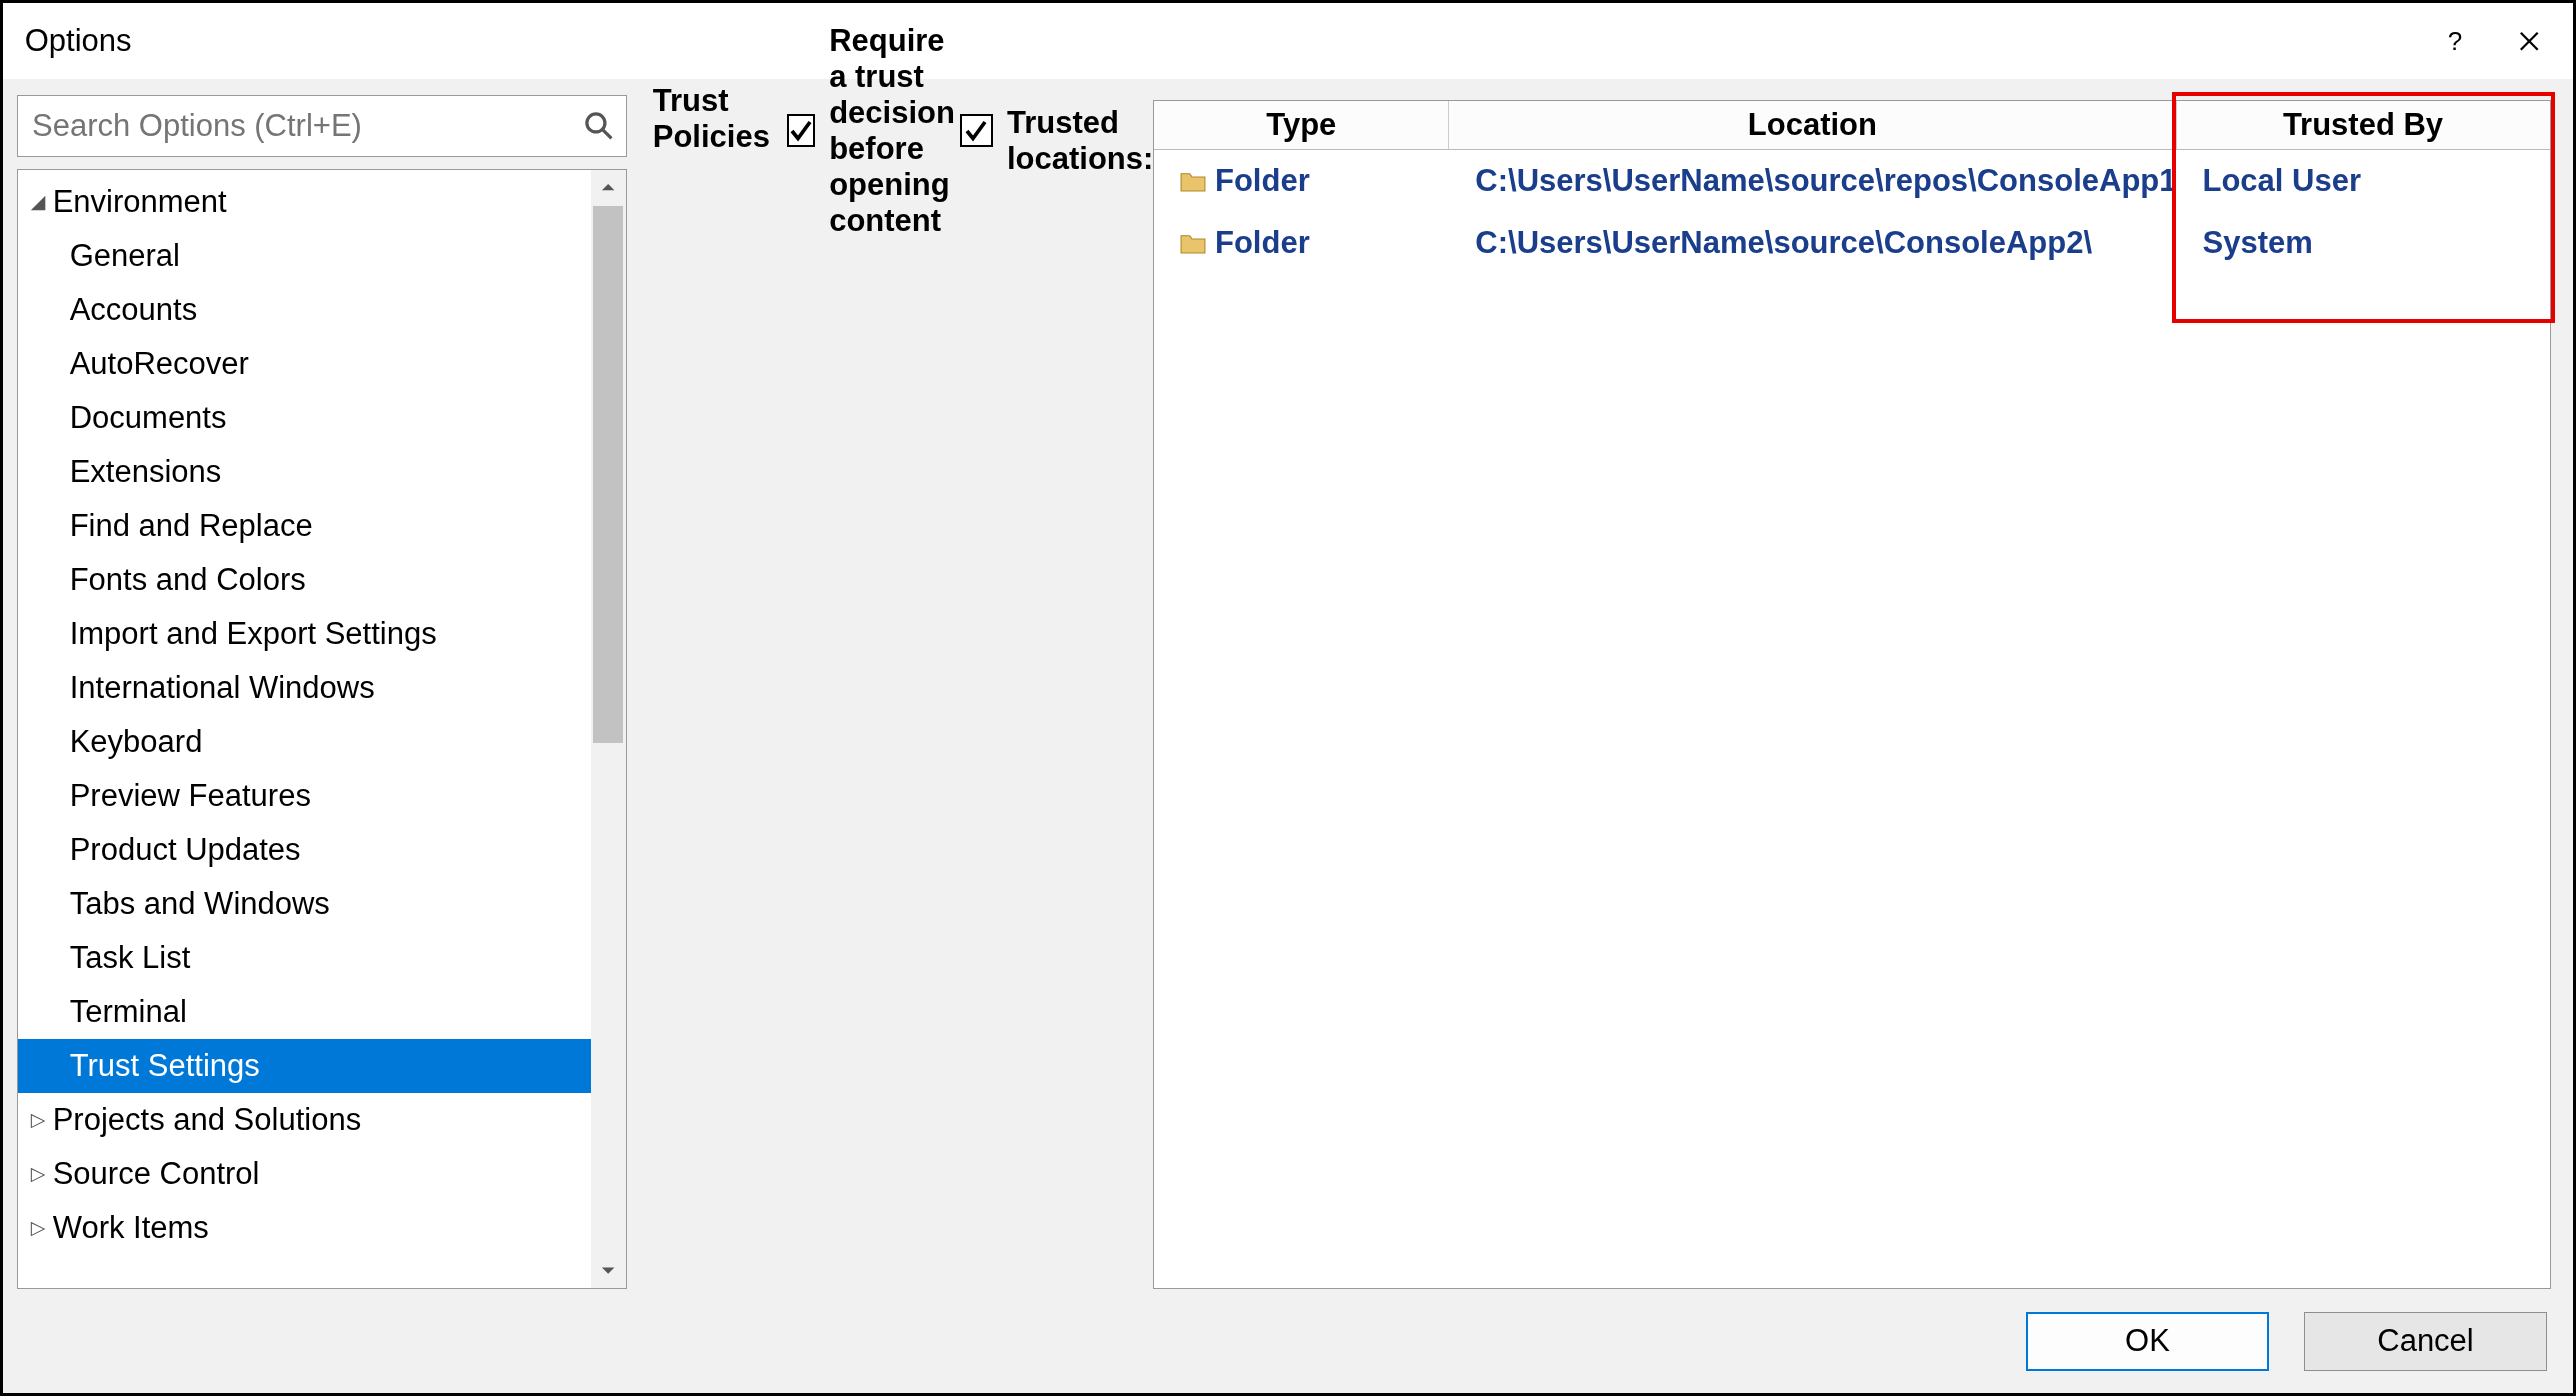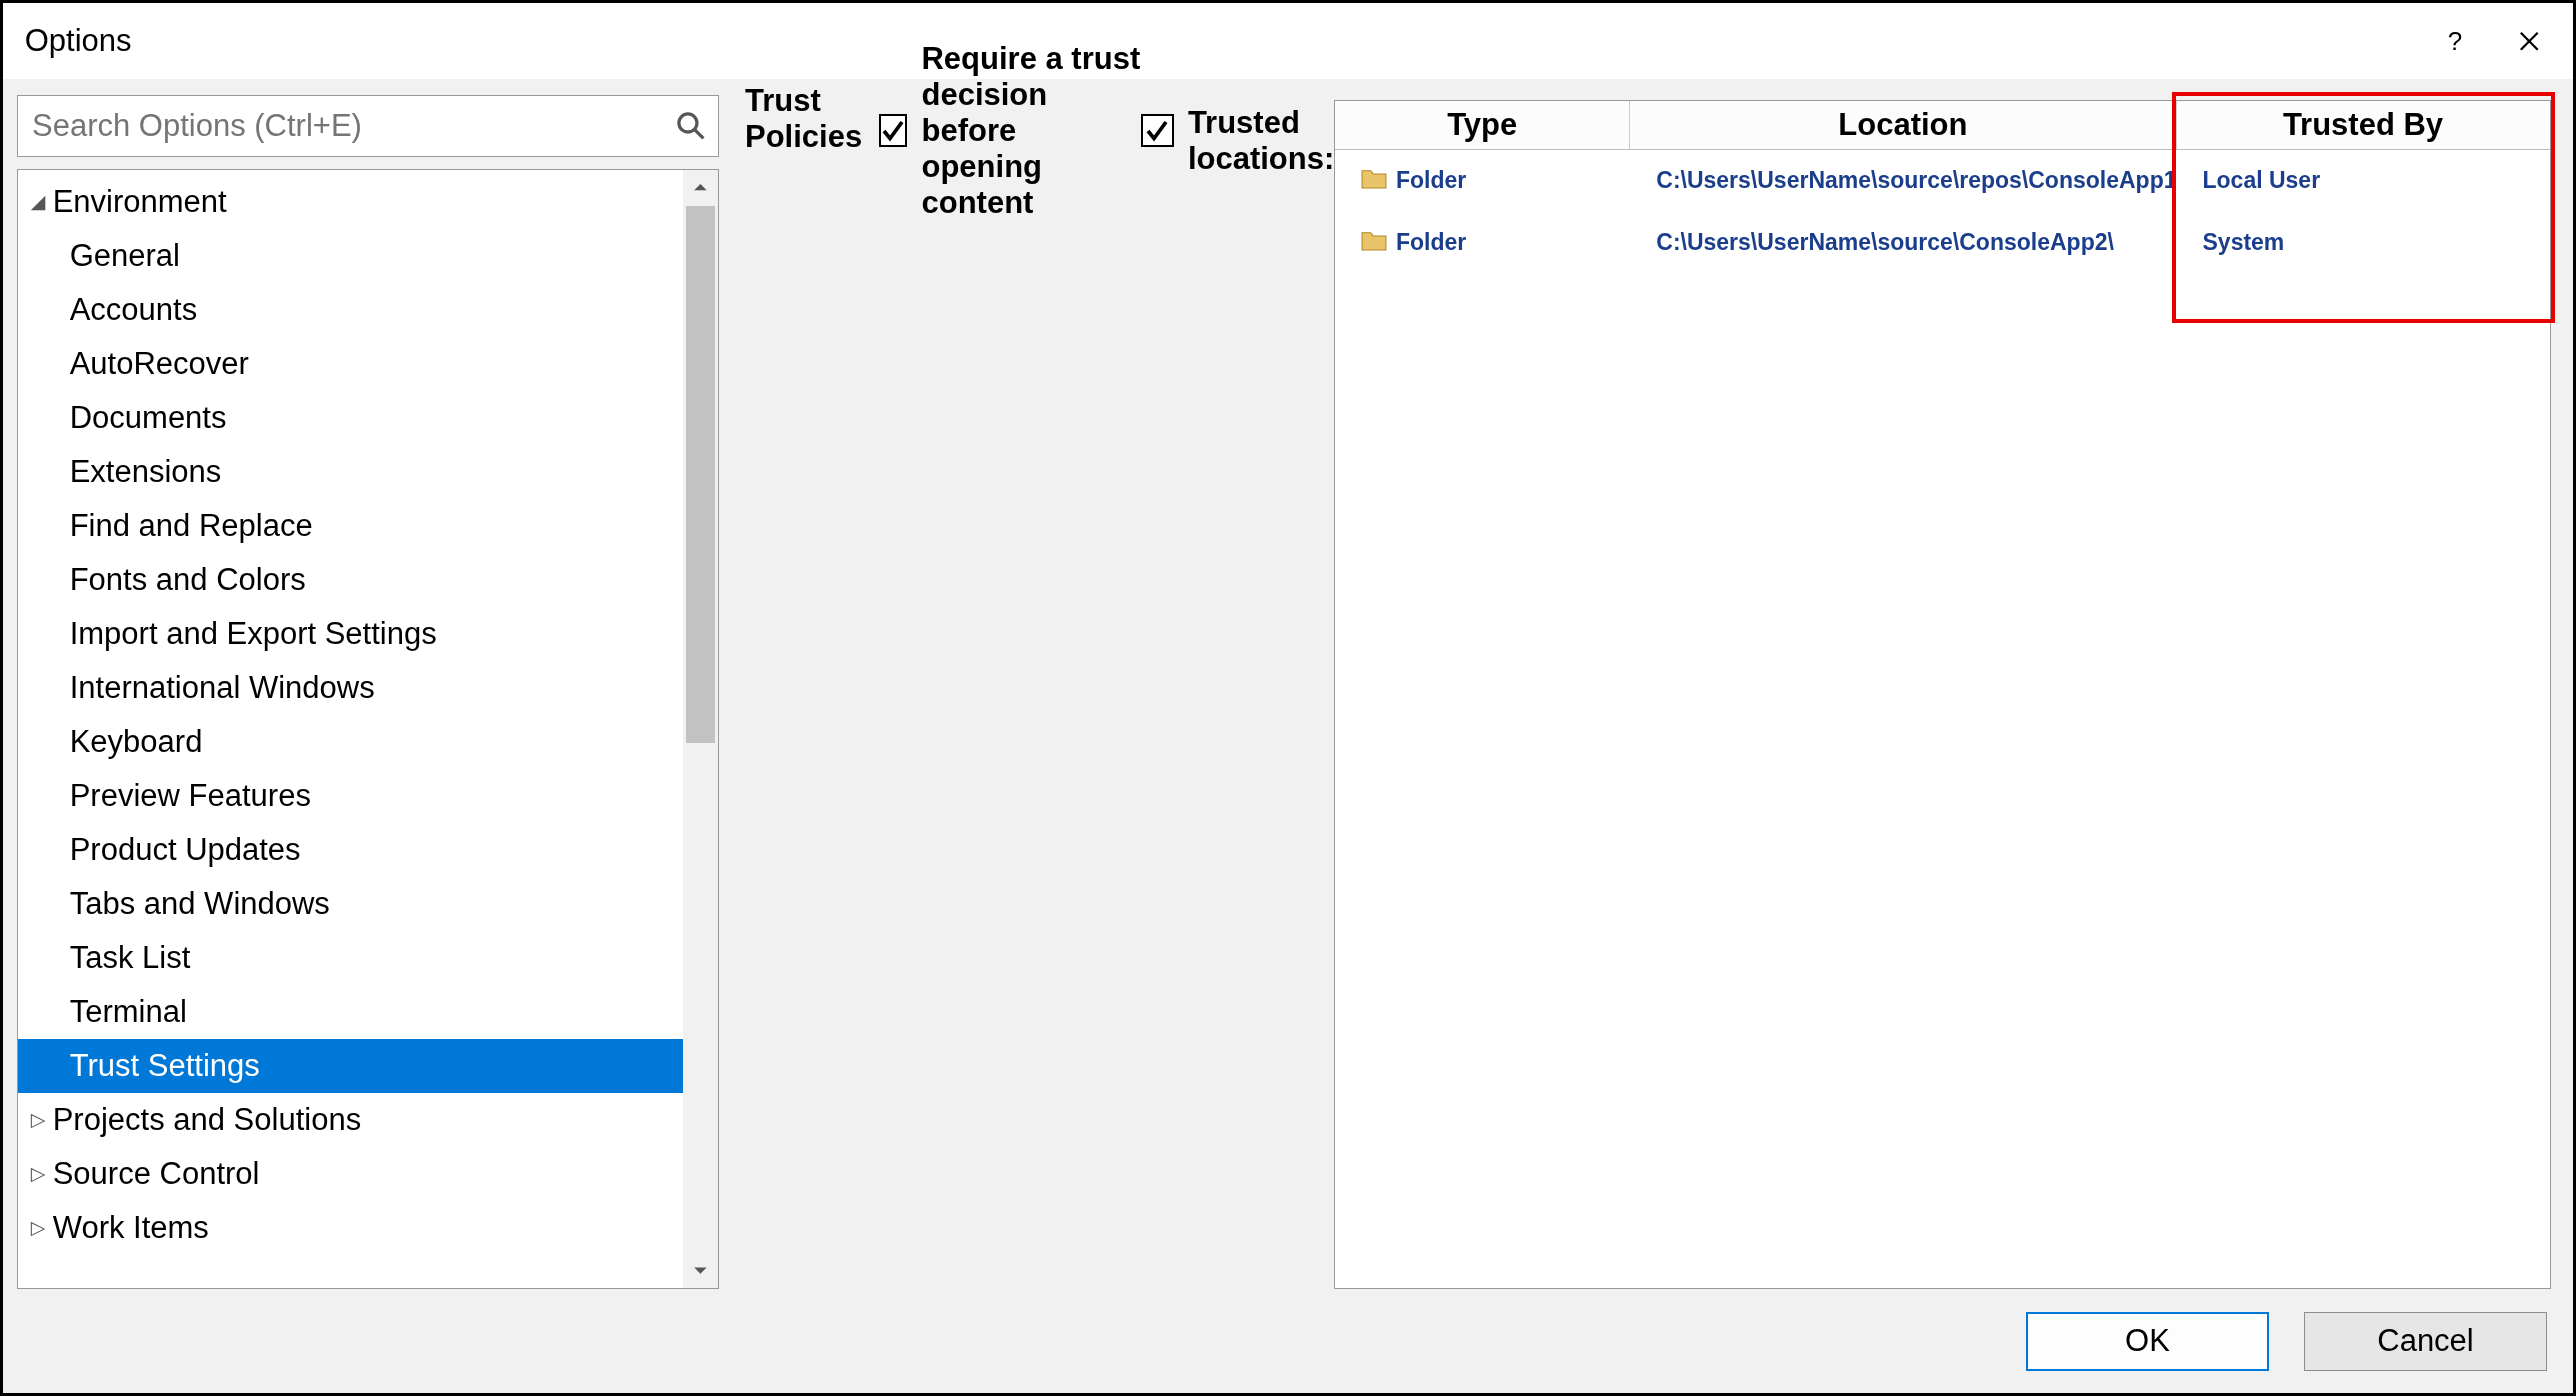--- a/index.html
+++ b/index.html
@@ -222,23 +222,24 @@
   .col-type { width: 295px; }
   .col-location { flex: 1; }
   .col-trustedby { width: 373px; }
   .grid-body { flex: 1; }
   .grid-row {
     display: flex;
     height: 62px;
     align-items: center;
   }
   .grid-row .cell {
-    font-size: 23px;
+    font-size: 31px;
     color: #1a3e8b;
     display: flex;
+    align-items: center;
     padding-left: 26px;
     overflow: hidden;
     white-space: nowrap;
   }
   .grid-row .cell.col-type { width: 295px; gap:8.7px;}
   .grid-row .cell.col-location { flex: 1; }
   .grid-row .cell.col-trustedby { width: 373px; }
   .folder-icon {
     width: 26px; height: 22.5px;
     display:inline-block;

